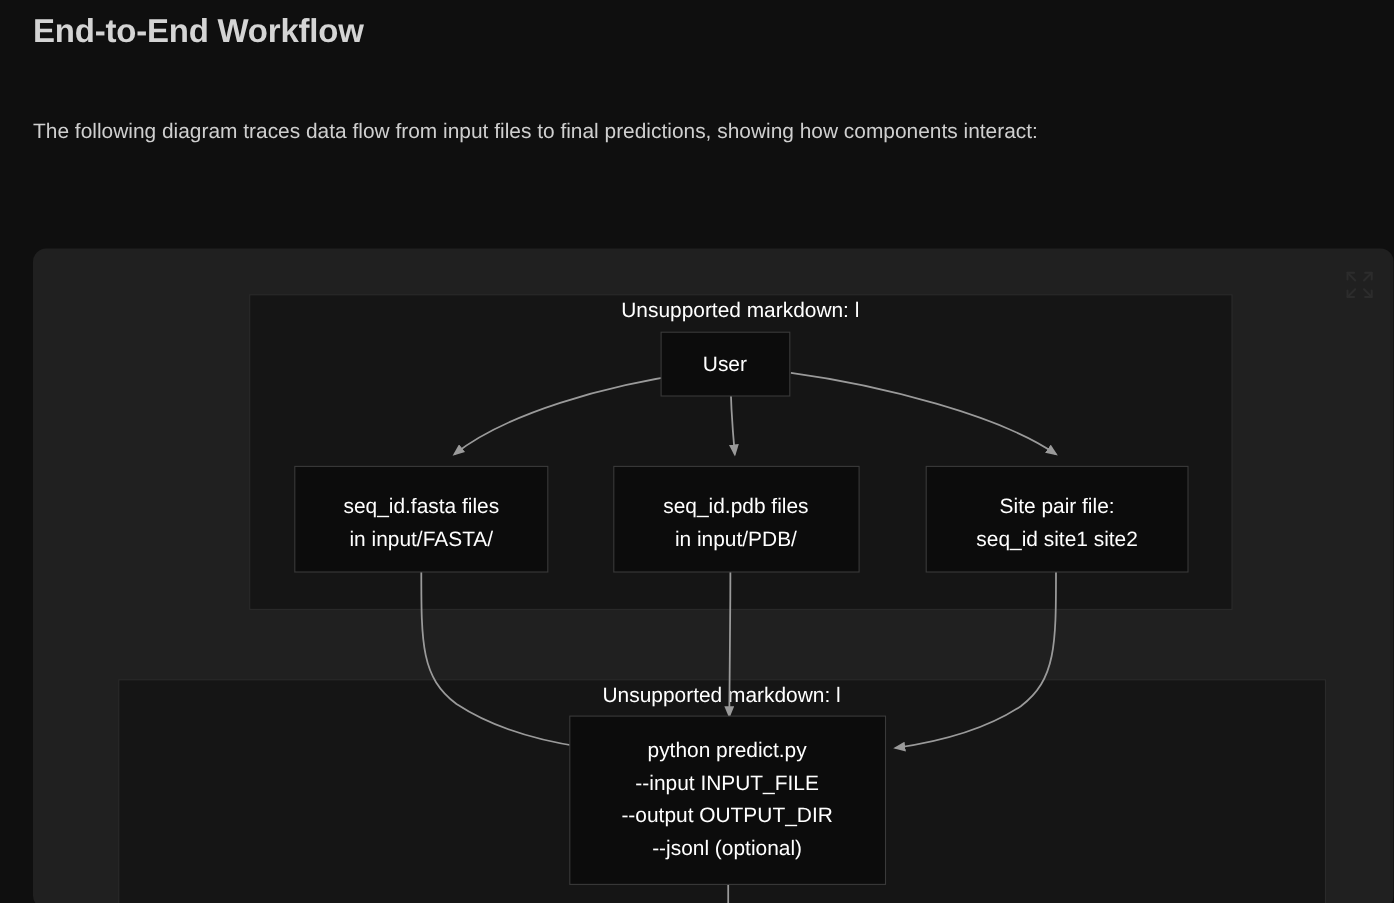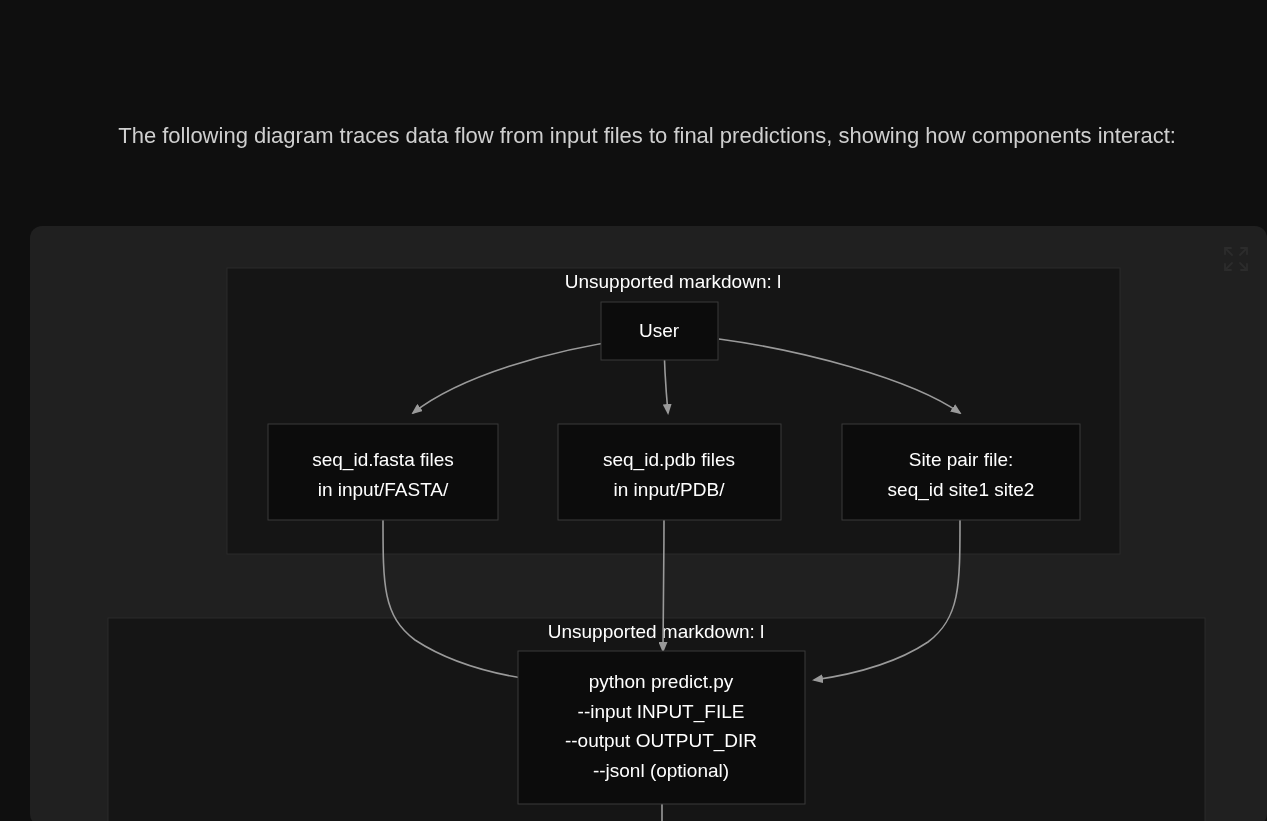--- a/index.html
+++ b/index.html
@@ -31,25 +31,24 @@
     color: #d4d4d4;
     letter-spacing: -0.2px;
     margin: 0;
   }
 
   .intro {
     position: absolute;
     left: 30px;
     top: 96px;
     width: 1130px;
-    font-size: 22px;
+    font-size: 19px;
     line-height: 48px;
     color: #cfcfcf;
-    margin: 16px;
-    text-align: right;
+    margin: 0;
   }
 
   
   .diagram-card {
     position: absolute;
     left: 30px;
     top: 226px;
     width: 1237px;
     height: 600px;
     background: #202020;
@@ -106,20 +105,21 @@
     font-size: 19px;
     text-anchor: middle;
     dominant-baseline: middle;
   }
 </style>
 </head>
 <body>
 
 <div class="page">
 
+  <h1 class="page-title">End-to-End Workflow</h1>
 
   <p class="intro">The following diagram traces data flow from input files to final predictions, showing how components interact:</p>
 
   <div class="diagram-card">
 
     <div class="expand-icon">
       <svg width="34" height="34" viewBox="0 0 34 34">
         <g stroke="#2c2c2c" stroke-width="1.8" fill="none" stroke-linecap="round" stroke-linejoin="round">
           <path d="M6 12 L6 6 L12 6"></path>
           <path d="M6 6 L13 13"></path>

